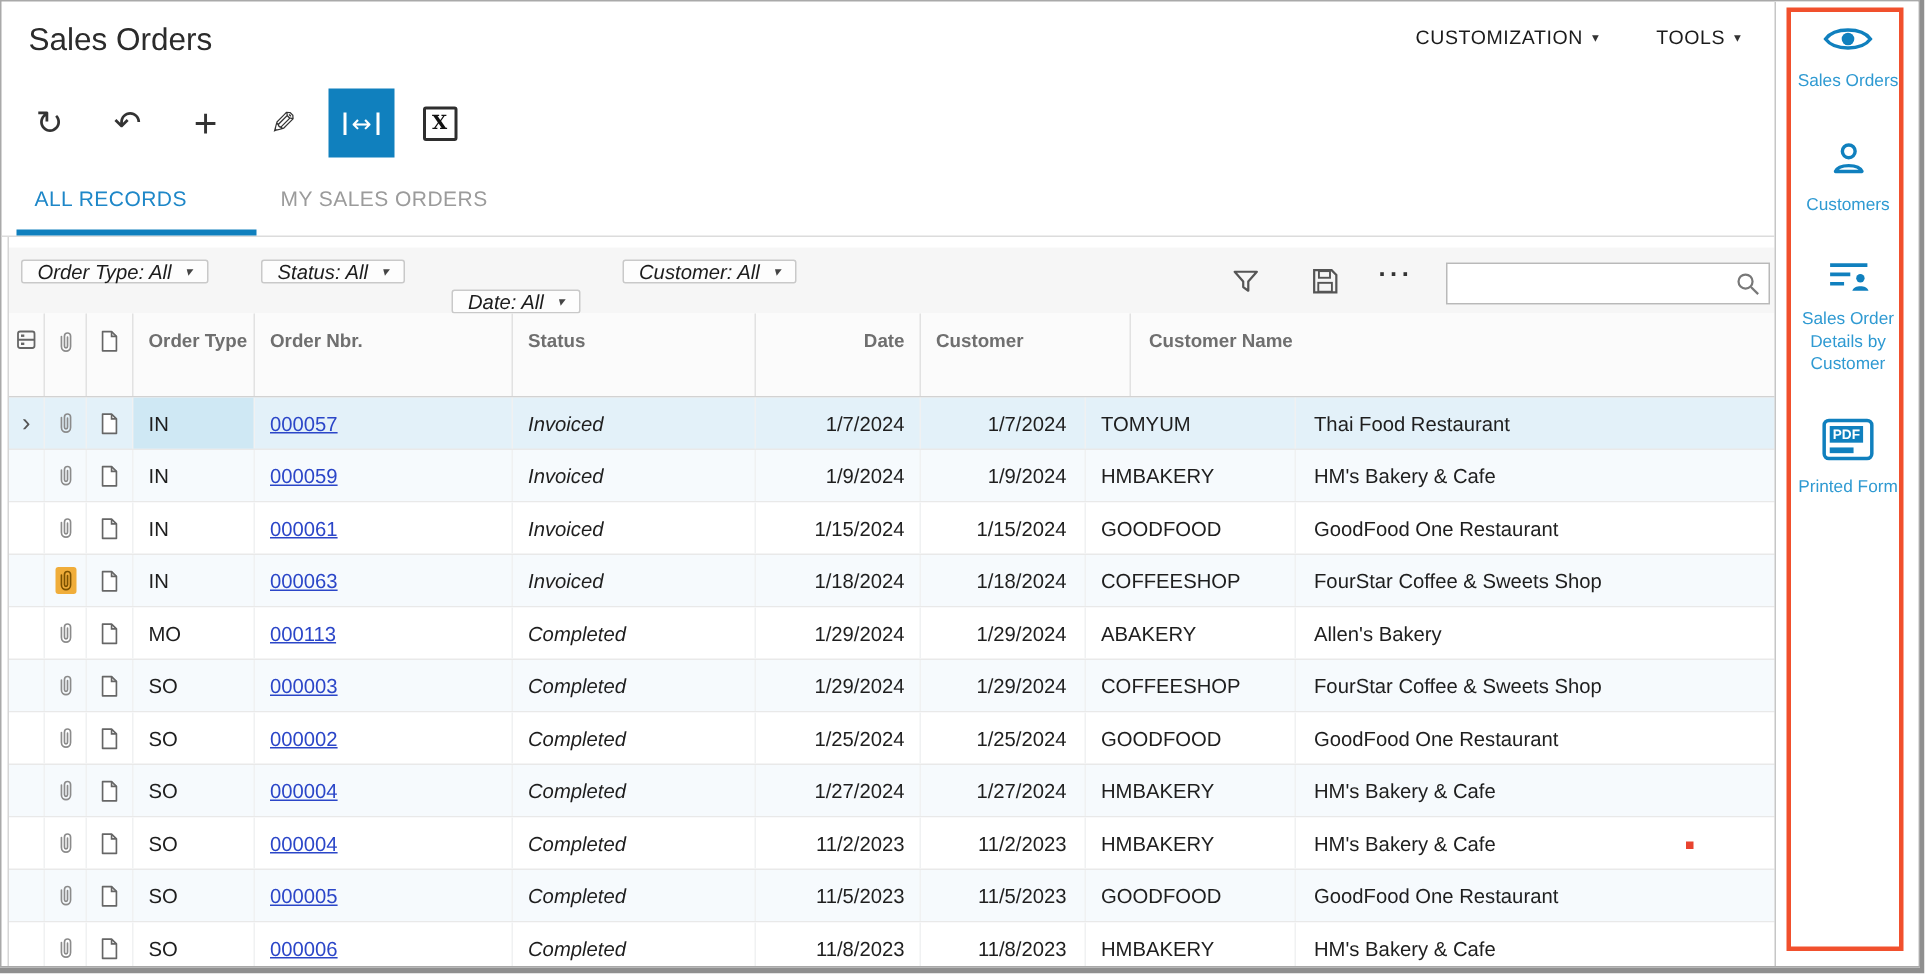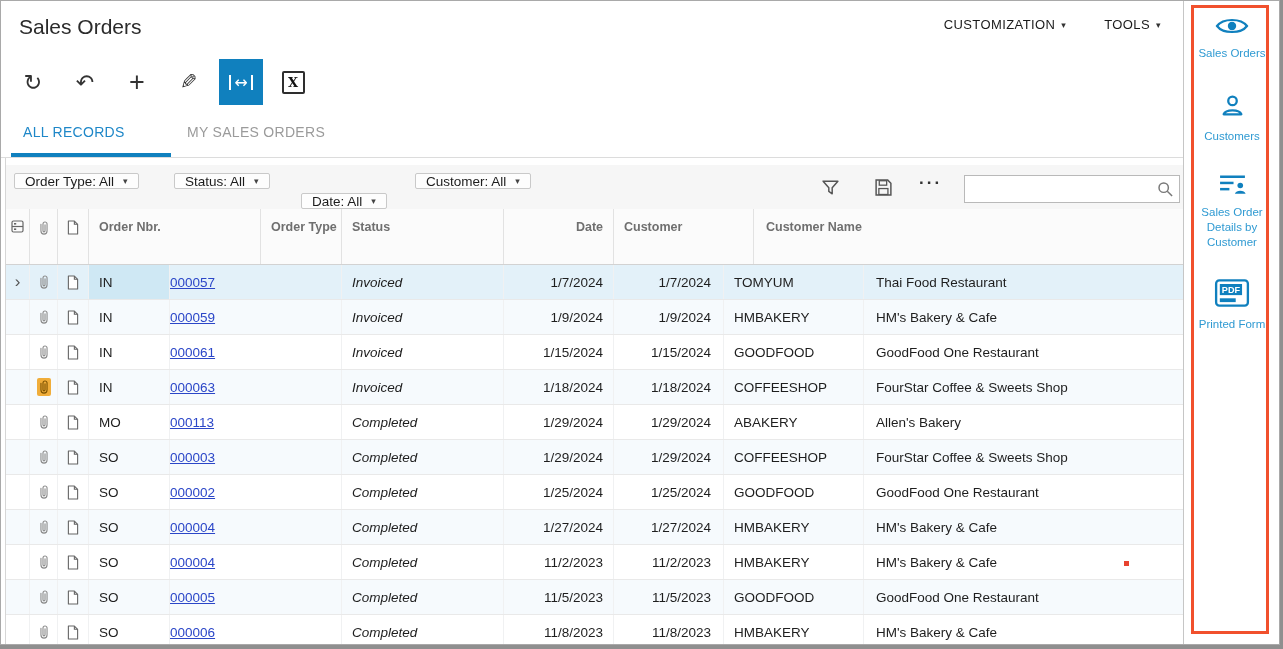--- a/index.html
+++ b/index.html
@@ -32,21 +32,21 @@
   .tab.active{color:#1e87c8;}
   .tab.inactive{color:#9b9b9b;}
   .tab-underline{position:absolute;left:10px;bottom:0;width:160px;height:4px;background:#1080be;}
 
   
   .grid-panel{position:absolute;left:4px;top:157px;width:1178px;height:486px;border-left:1px solid #d6d6d6;}
   .filterbar{position:absolute;left:0;top:0;width:1178px;height:51px;background:#f6f6f6;
              border-top:7px solid #fff;box-sizing:border-box;}
   .chip{position:absolute;top:8px;height:16px;background:#fdfdfd;border:1px solid #c9c9c9;
         border-radius:2px;display:flex;align-items:center;padding:0 10px;font-size:13.5px;color:#1c1c1c;
-        cursor:pointer;white-space:nowrap;box-sizing:border-box;}
+        cursor:pointer;white-space:nowrap;box-sizing:border-box;font-style:italic;}
   .chip .caret{font-size:9px;color:#444;margin-left:9px;}
   .fb-icon{position:absolute;top:13px;cursor:pointer;}
   .dots{position:absolute;top:4px;font:bold 17px "Liberation Sans",sans-serif;color:#333;
         letter-spacing:3px;cursor:pointer;}
   .searchbox{position:absolute;left:958px;top:10px;width:216px;height:28px;background:#fff;
              border:1px solid #b9b9b9;box-sizing:border-box;}
   .searchbox input{position:absolute;left:4px;top:2px;width:180px;height:21px;border:none;outline:none;
                    font-size:13px;background:transparent;}
   .searchbox svg{position:absolute;right:5px;top:5px;}
 
@@ -60,21 +60,21 @@
             align-items:stretch;background:#fff;cursor:pointer;}
   .grid-row.alt{background:#f6fafd;}
   .grid-row.selected{background:#e3f1f9;}
   .cell{border-right:1px solid #f0f1f2;box-sizing:border-box;display:flex;align-items:center;
         font-size:13.5px;color:#1e1e1e;overflow:hidden;white-space:nowrap;}
   .c-ind{width:24px;justify-content:center;color:#555;font-size:17px;}
   .c-clip{width:28px;justify-content:center;}
   .c-doc{width:31px;justify-content:center;}
   .c-type{width:81px;padding-left:10px;}
   .grid-row.selected .c-type{background:#cfe8f4;}
-  .c-nbr{width:172px;align-items:center;}
+  .c-nbr{width:172px;padding-left:10px;align-items:center;}
   .c-status{width:162px;padding-left:10px;font-style:italic;}
   .c-date{width:110px;justify-content:flex-end;padding-right:10px;}
   .c-sched{width:110px;justify-content:flex-end;padding-right:12px;}
   .c-cust{width:140px;padding-left:10px;}
   .c-name{flex:1;padding-left:12px;border-right:none;}
   .h-ind{width:24px;display:flex;justify-content:center;padding-top:11px;}
   .h-clip{width:28px;display:flex;justify-content:center;padding-top:11px;}
   .h-doc{width:31px;display:flex;justify-content:center;padding-top:11px;}
   .h-type{width:81px;padding-left:10px;}
   .h-nbr{width:172px;padding-left:10px;}
@@ -196,22 +196,22 @@
           <svg width="12" height="16" viewBox="0 0 13 17">
             <path d="M3.2 4.5 v7.3 a3.3 3.3 0 0 0 6.6 0 V4.2 a2.2 2.2 0 0 0 -4.4 0 v7.4 a1.1 1.1 0 0 0 2.2 0 V5" fill="none" stroke="#8b8b8b" stroke-width="1.2" stroke-linecap="round"></path>
           </svg>
         </div>
         <div class="hcell h-doc">
           <svg width="12" height="15" viewBox="0 0 13 16">
             <path d="M1.5 1 h6.5 l3.5 3.5 V15 h-10 z" fill="#fff" stroke="#666" stroke-width="1.2" stroke-linejoin="round"></path>
             <path d="M8 1 v3.5 h3.5" fill="none" stroke="#666" stroke-width="1.2"></path>
           </svg>
         </div>
+        <div class="hcell h-type">Order Type</div>
         <div class="hcell h-nbr">Order Nbr.</div>
-        <div class="hcell h-type">Order Type</div>
         <div class="hcell h-status">Status</div>
         <div class="hcell h-date">Date</div>
         <div class="hcell h-cust">Customer</div>
         <div class="hcell h-name">Customer Name</div>
       </div>
 
       <div class="gbody">
           <div class="grid-row selected">
     <div class="cell c-ind">›</div>
     <div class="cell c-clip">

